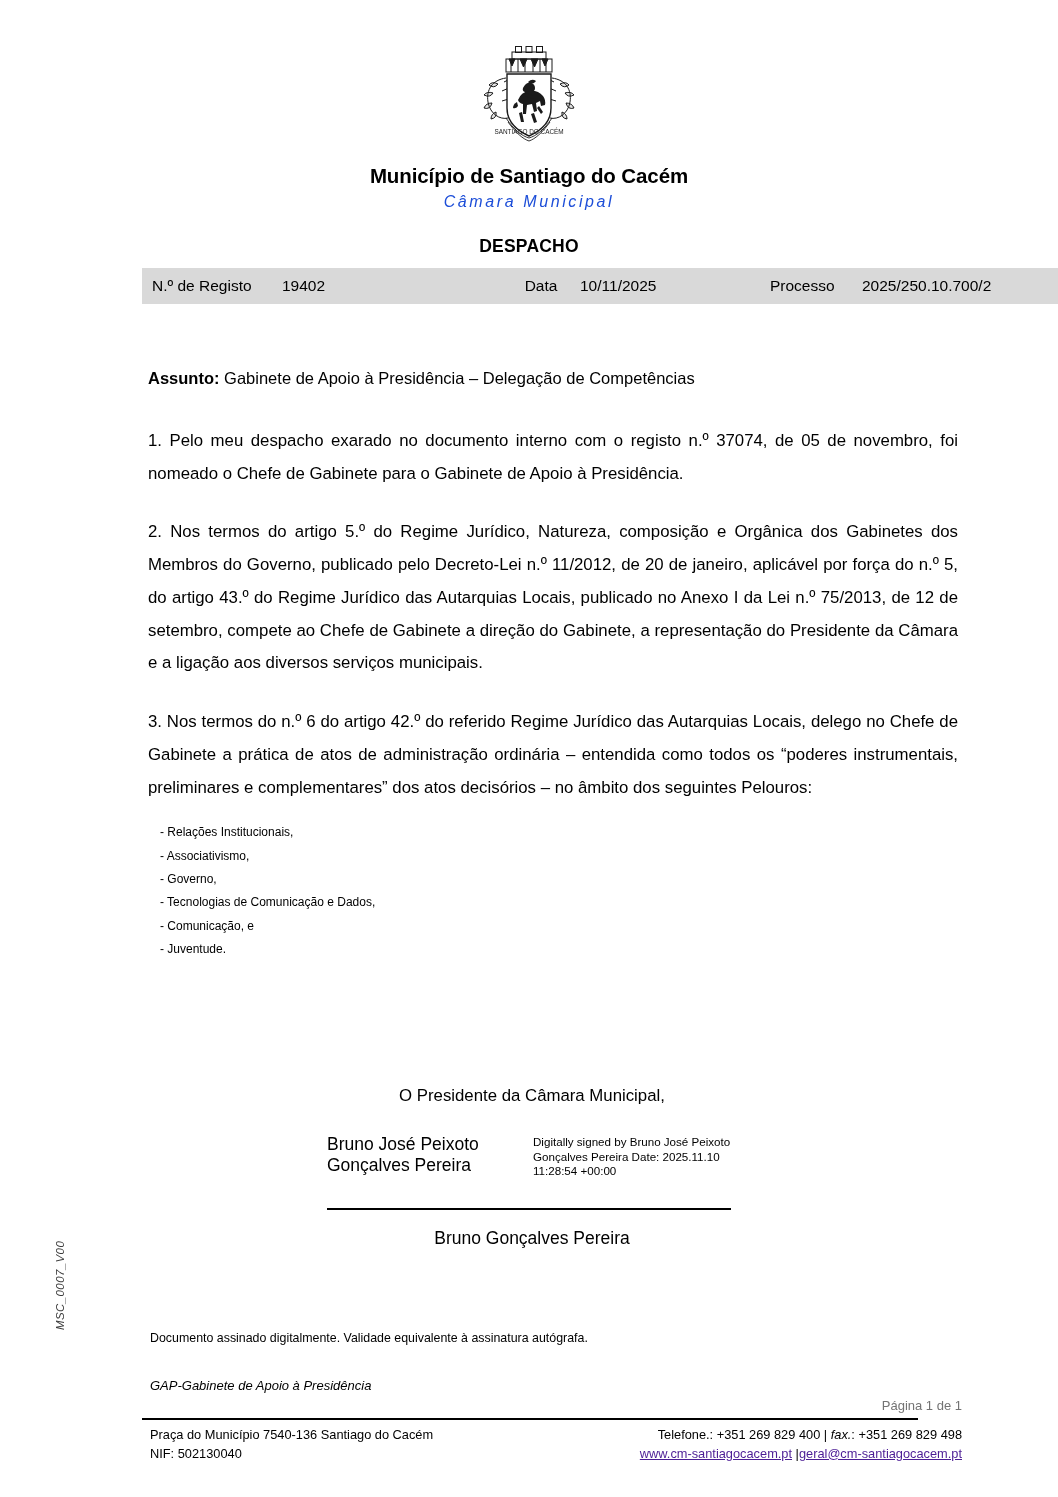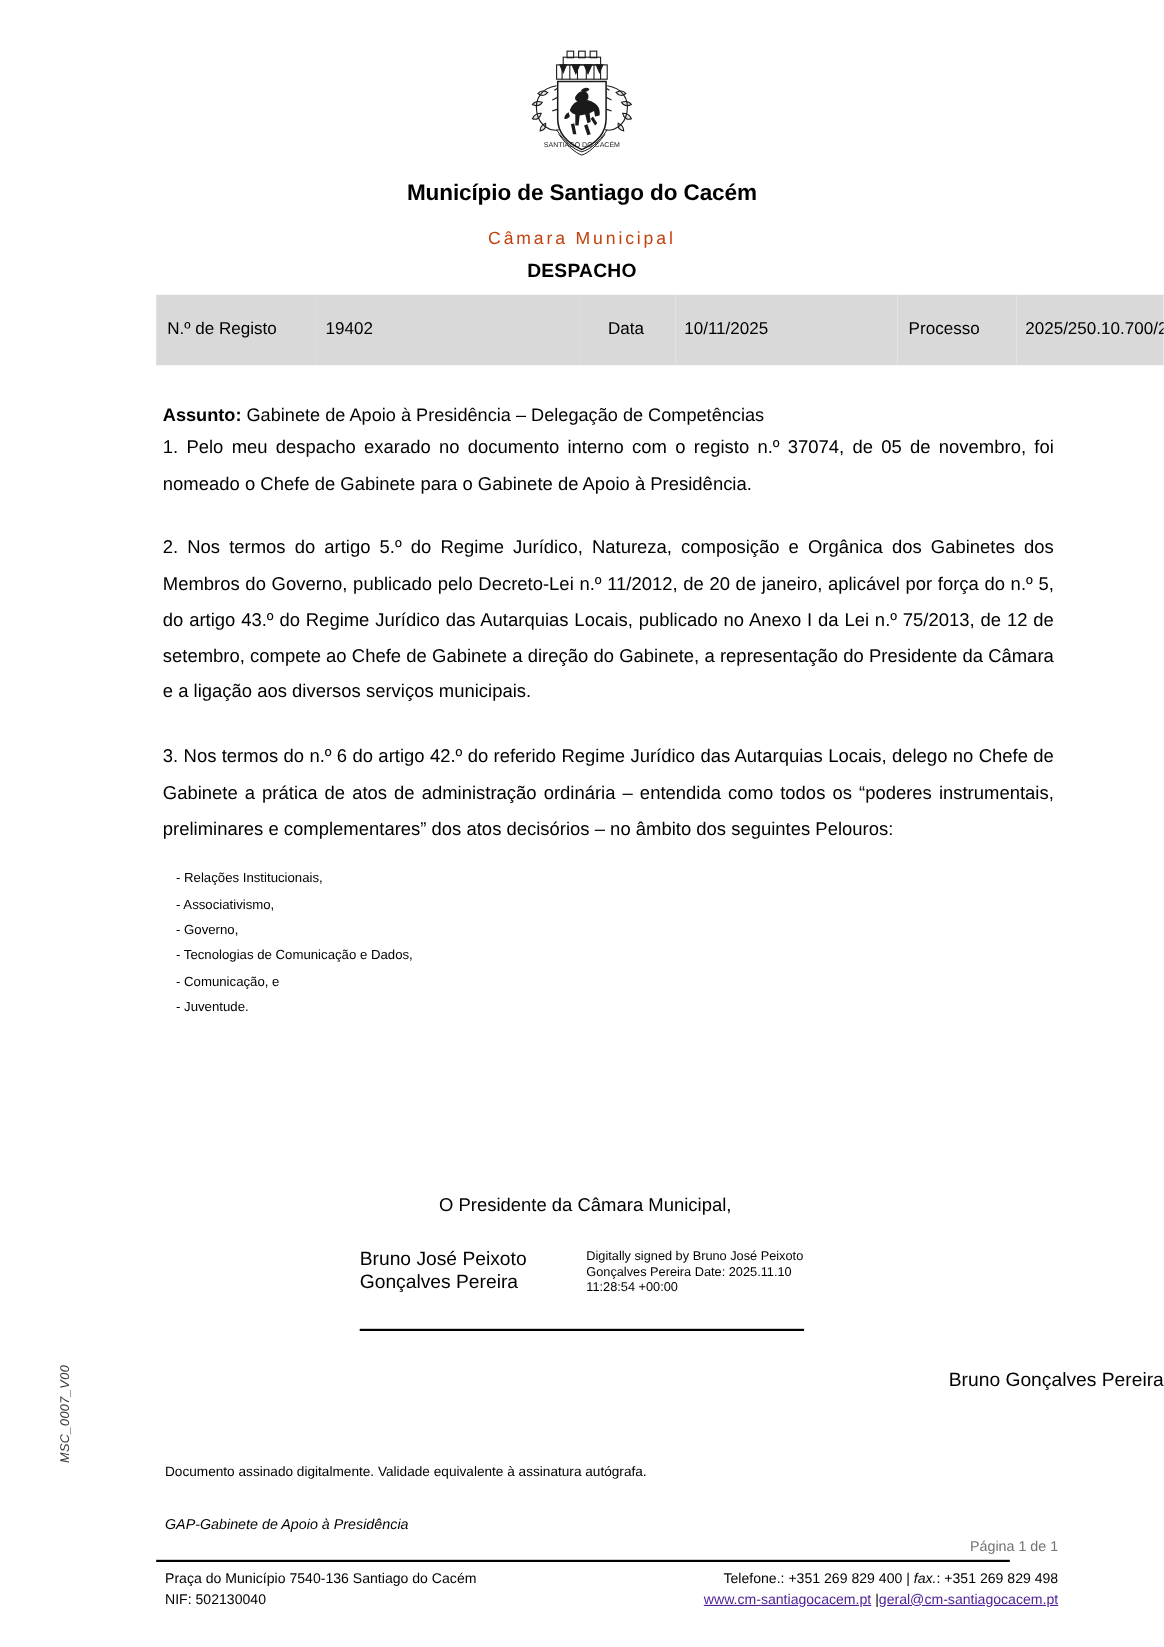--- a/index.html
+++ b/index.html
@@ -59,24 +59,25 @@
     display: block;
   }
   .org-name {
     margin-top: 8px;
     font-size: 20.5px;
     font-weight: bold;
     letter-spacing: -0.1px;
     color: #000;
   }
   .org-sub {
-    margin-top: 21px;
+    margin-top: 5px;
     font-size: 16px;
+    font-style: italic;
     letter-spacing: 2.6px;
-    color: #c2410c;
+    color: #1d4ed8;
   }
 
   
   .doc-title {
     position: absolute;
     left: 0;
     top: 236px;
     width: 1058px;
     text-align: center;
     font-size: 17.5px;
@@ -91,41 +92,42 @@
     top: 268px;
     width: 774px;
     border-collapse: collapse;
     table-layout: fixed;
   }
   .meta-table td {
     background: #d9d9d9;
     height: 36px;
     font-size: 15.5px;
     vertical-align: middle;
-    padding: 14px;
+    padding: 0;
     border: none;
   }
   .meta-table td.lbl { padding-left: 10px; }
   .meta-table td.val { padding-left: 8px; }
   .cw1 { width: 122px; }
   .cw2 { width: 218px; }
   .cw3 { width: 62px; text-align: center; }
   .cw4 { width: 180px; }
   .cw5 { width: 84px; }
   .cw6 { width: 208px; }
 
   
   .body-area {
     position: absolute;
     left: 148px;
     top: 366px;
     width: 810px;
   }
   .assunto {
     font-size: 16.5px;
+    margin-bottom: 34px;
     line-height: 1.5;
   }
   .assunto b { font-weight: bold; }
   p.para {
     font-size: 16.8px;
     line-height: 1.95;
     text-align: justify;
     margin: 0 0 26px 0;
   }
   p.para.last { margin-bottom: 17px; }
@@ -175,22 +177,22 @@
     font-size: 11.6px;
     line-height: 1.27;
     color: #000;
   }
   .sig-rule {
     width: 404px;
     margin: 2px auto 0 auto;
     border-top: 2.2px solid #000;
   }
   .sig-printed {
-    margin-top: 34px;
-    text-align: right;
+    margin-top: 18px;
+    text-align: center;
     font-size: 17.5px;
     padding-left: 6px;
   }
 
   
   .note-digital {
     position: absolute;
     left: 150px;
     top: 1331px;
     font-size: 12.4px;

